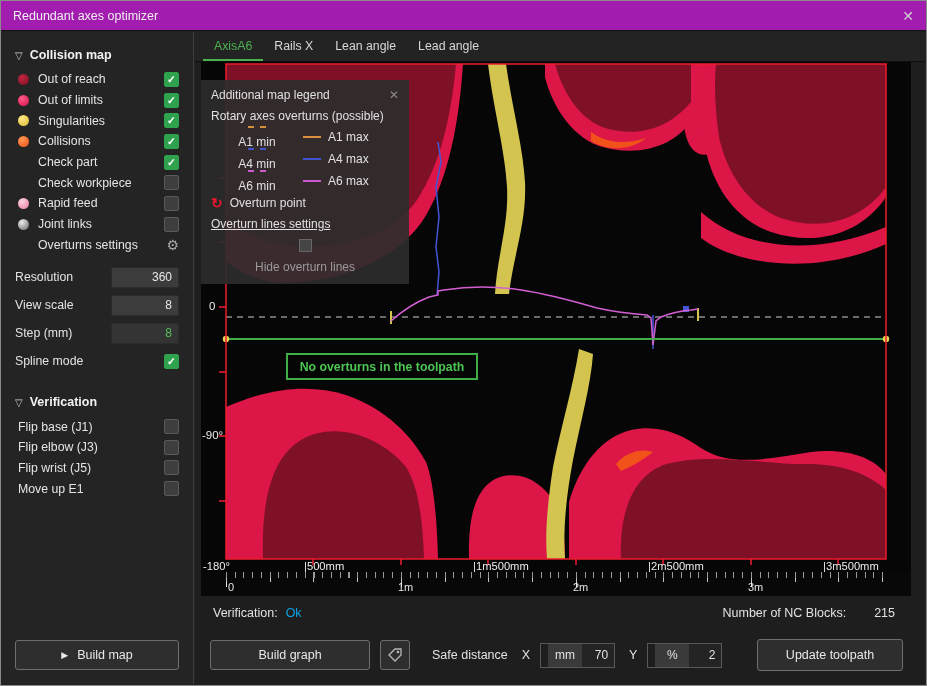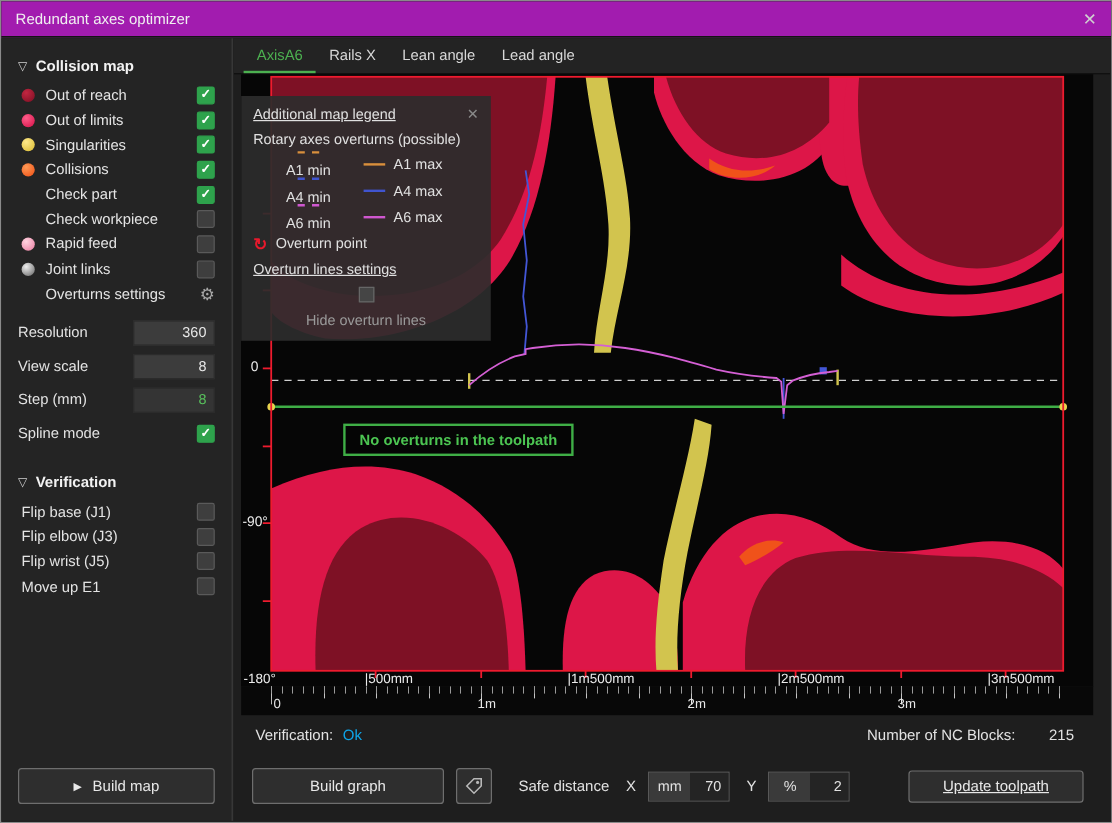--- a/index.html
+++ b/index.html
@@ -57,21 +57,21 @@
   .chart { position:absolute; top:30px; left:6px; width:710px; height:510px; background:#060606; }
   svg.plot { position:absolute; left:0; top:0; }
   .ylab { position:absolute; font-size:11.5px; color:#ececec; }
   .xlab { position:absolute; top:498px; font-size:11.2px; color:#ececec; white-space:nowrap; }
 
   
   .legend-panel { position:absolute; left:0; top:18px; width:208px;
                   background:rgba(44,44,44,0.92); padding:8px 10px 10px; font-size:12px;
                   color:#e0e0e0; }
   .lp-title-row { display:flex; align-items:center; }
-  .lp-title { text-decoration:underline; }
+  .lp-title { }
   .lp-close { margin-left:auto; color:#8a8a8a; font-size:12px; }
   .lp-sub { margin:7px 0 3px; }
   .lp-row { display:flex; align-items:center; height:22px; }
   .pair { display:flex; align-items:center; gap:7px; }
   .pair.p1 { width:92px;flex-direction:column; }
   .lsample { width:18px; height:0; border-top-width:2px; flex:none; }
   .ls-a1 { border-top-color:#d98f3c; } .ls-a4 { border-top-color:#4054cf; }
   .ls-a6 { border-top-color:#cf57cf; }
   .ls-dash { border-top-style:dashed; } .ls-solid { border-top-style:solid; }
   .lp-point { display:flex; align-items:center; gap:7px; height:22px; }
@@ -103,24 +103,24 @@
   .nc-label { margin-left:auto; }
   .nc-value { margin-left:28px; }
   .btm { position:absolute; top:606px; left:0; right:0; height:34px; display:flex;
          align-items:center; padding:0 22px 0 15px; gap:10px; }
   .btn.graph { width:160px; height:30px; }
   .icon-btn { width:30px; height:30px; padding:0; }
   .sd-label { margin-left:12px; }
   .axis-l { margin-left:4px; }
   .combo { display:flex; height:25px; border:1px solid #585858; }
   .combo .unit { width:34px; background:#3a3a3a; display:flex; align-items:center;
-                 justify-content:center; font-size:12px; }
+                 justify-content:center; font-size:12px;margin-left:7px; }
   .combo .cval { width:32px; background:#242424; display:flex; align-items:center;
                  justify-content:flex-end; padding-right:6px; font-size:12px; }
-  .btn.update { margin-left:auto; width:146px; height:27px;text-decoration:underline; }
+  .btn.update { margin-left:auto; width:146px; height:32px; }
 </style>
 </head>
 <body>
 
 <div class="window">
 
   <div class="titlebar">
     <span class="t">Redundant axes optimizer</span>
     <span class="close">✕</span>
   </div>

